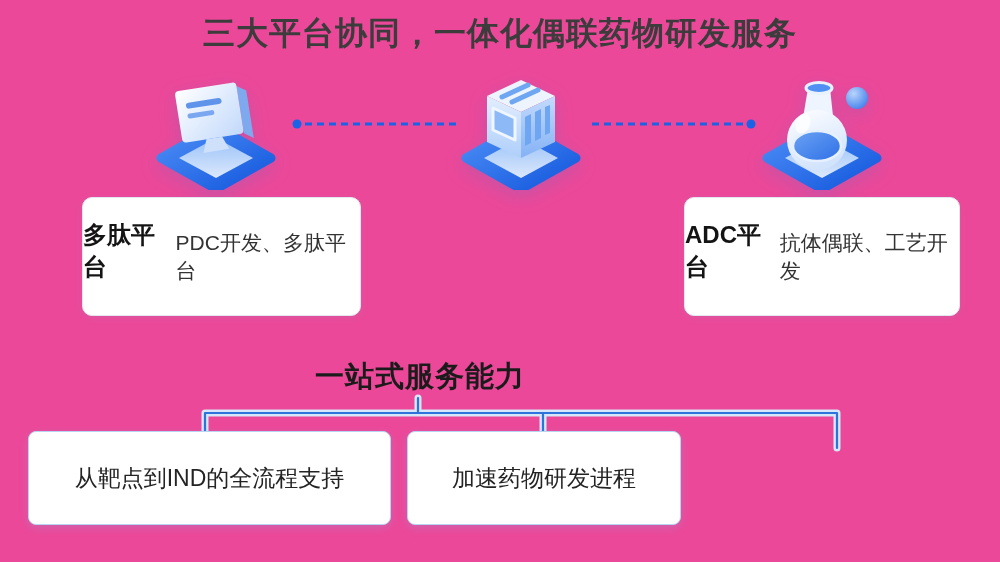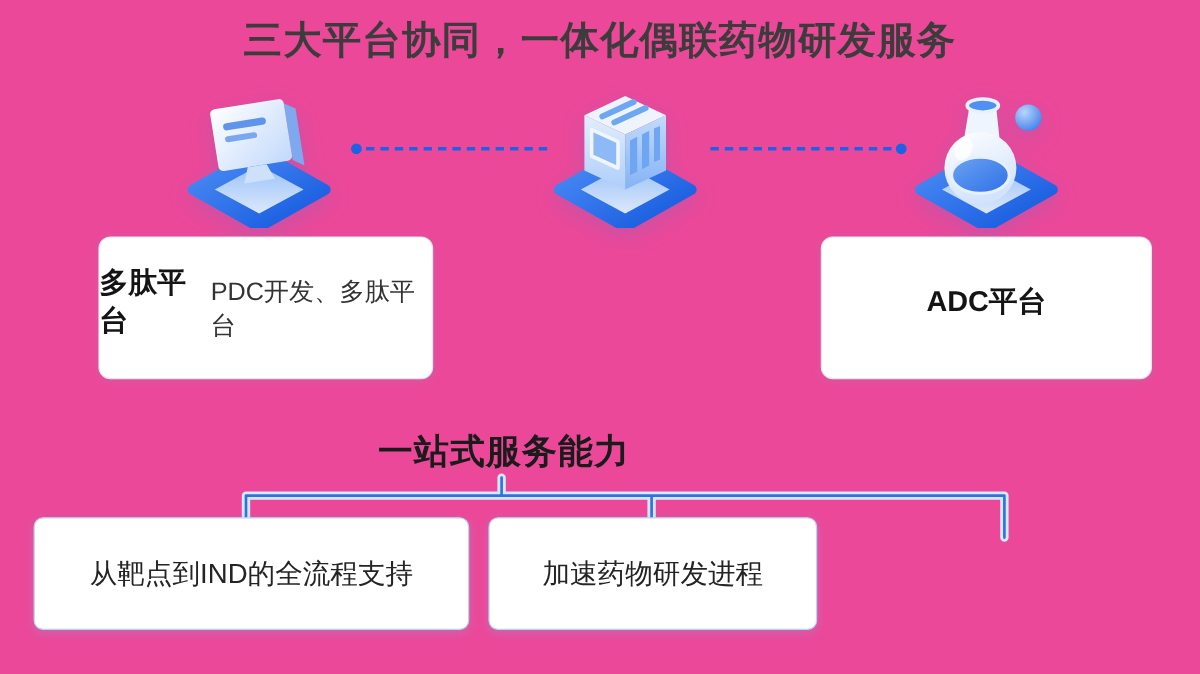--- a/index.html
+++ b/index.html
@@ -133,20 +133,21 @@
     <line x1="592" y1="14" x2="744" y2="14" stroke="#1b63e6" stroke-width="3" stroke-dasharray="7 5"></line>
     <circle cx="751" cy="14" r="4.5" fill="#1b63e6"></circle>
   </svg>
 
   <div class="platform-card card-1">
     <div class="p-name">多肽平台</div>
     <div class="p-desc">PDC开发、多肽平台</div>
   </div>
   <div class="platform-card card-3">
     <div class="p-name">ADC平台</div>
+    <div class="p-desc">抗体偶联、工艺开发</div>
   </div>
 
   <div class="section-title">一站式服务能力</div>
 
   <svg class="tree-layer" viewBox="0 0 1000 80" aria-hidden="true">
     <path d="M418,8 V23 M205,23 H837 M205,23 V58 M543,23 V58 M837,23 V58" fill="none" stroke="#d6e7fa" stroke-width="7" stroke-linecap="round"></path>
     <path d="M418,8 V23 M205,23 H837 M205,23 V58 M543,23 V58 M837,23 V58" fill="none" stroke="#2e73dc" stroke-width="2.2" stroke-linecap="round"></path>
   </svg>
 
   <div class="capability-box cap-1">

